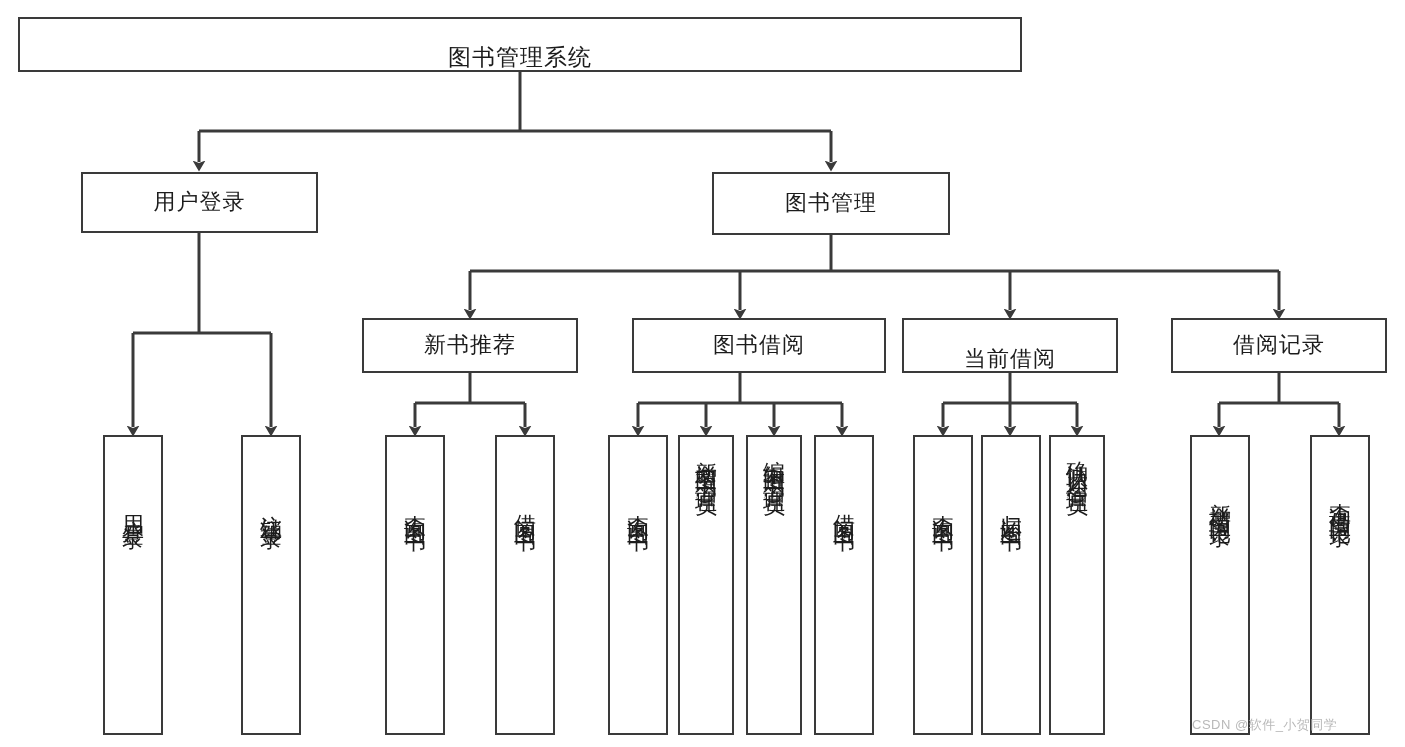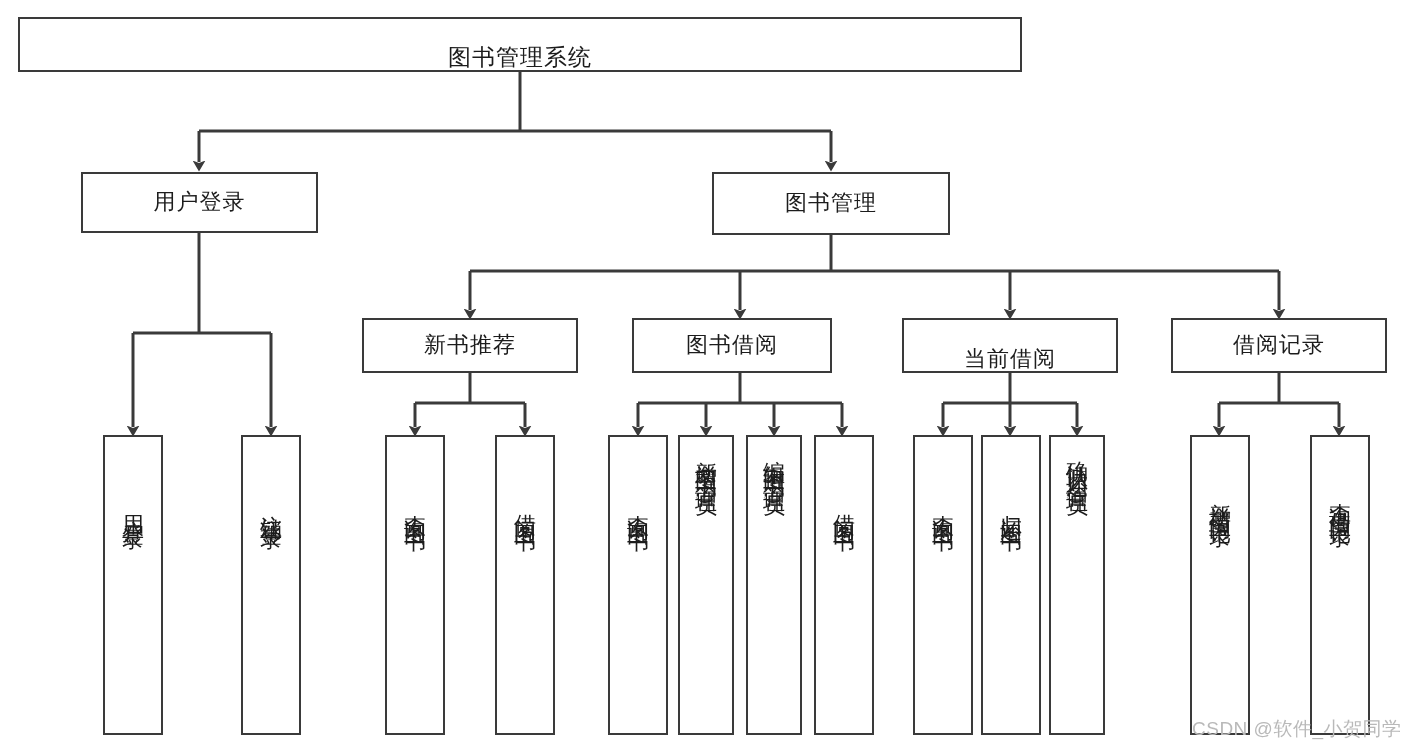--- a/index.html
+++ b/index.html
@@ -62,21 +62,21 @@
     letter-spacing: 5px;
     line-height: 1;
     white-space: nowrap;
     display: block;
   }
   
   .node.v.mid { padding-top: 60px; }
   .node.v.mid2 { padding-top: 48px; }
   .watermark {
     position: absolute;
-    font-size: 19px;
+    font-size: 13px;
     color: #b9b9b9;
     white-space: nowrap;
     letter-spacing: 0.5px;
     font-family: "Liberation Sans", "DejaVu Sans", sans-serif;
   }
 </style>
 </head>
 <body>
 
 <div id="diagram-root">
@@ -139,21 +139,21 @@
   <div class="node h" style="left:81px; top:172px; width:237px; height:61px;">
     <span class="label">用户登录</span>
   </div>
   <div class="node h" style="left:712px; top:172px; width:238px; height:63px;">
     <span class="label">图书管理</span>
   </div>
 
   <div class="node h" style="left:362px; top:318px; width:216px; height:55px;">
     <span class="label">新书推荐</span>
   </div>
-  <div class="node h" style="left:632px; top:318px; width:200px; height:55px;">
+  <div class="node h" style="left:632px; top:318px; width:254px; height:55px;">
     <span class="label">图书借阅</span>
   </div>
   <div class="node h" style="left:902px; top:318px; width:216px; height:55px;align-items:flex-end;">
     <span class="label">当前借阅</span>
   </div>
   <div class="node h" style="left:1171px; top:318px; width:216px; height:55px;">
     <span class="label">借阅记录</span>
   </div>
 
   <div class="node v mid" style="left:103px; top:435px; width:60px; height:300px;">

